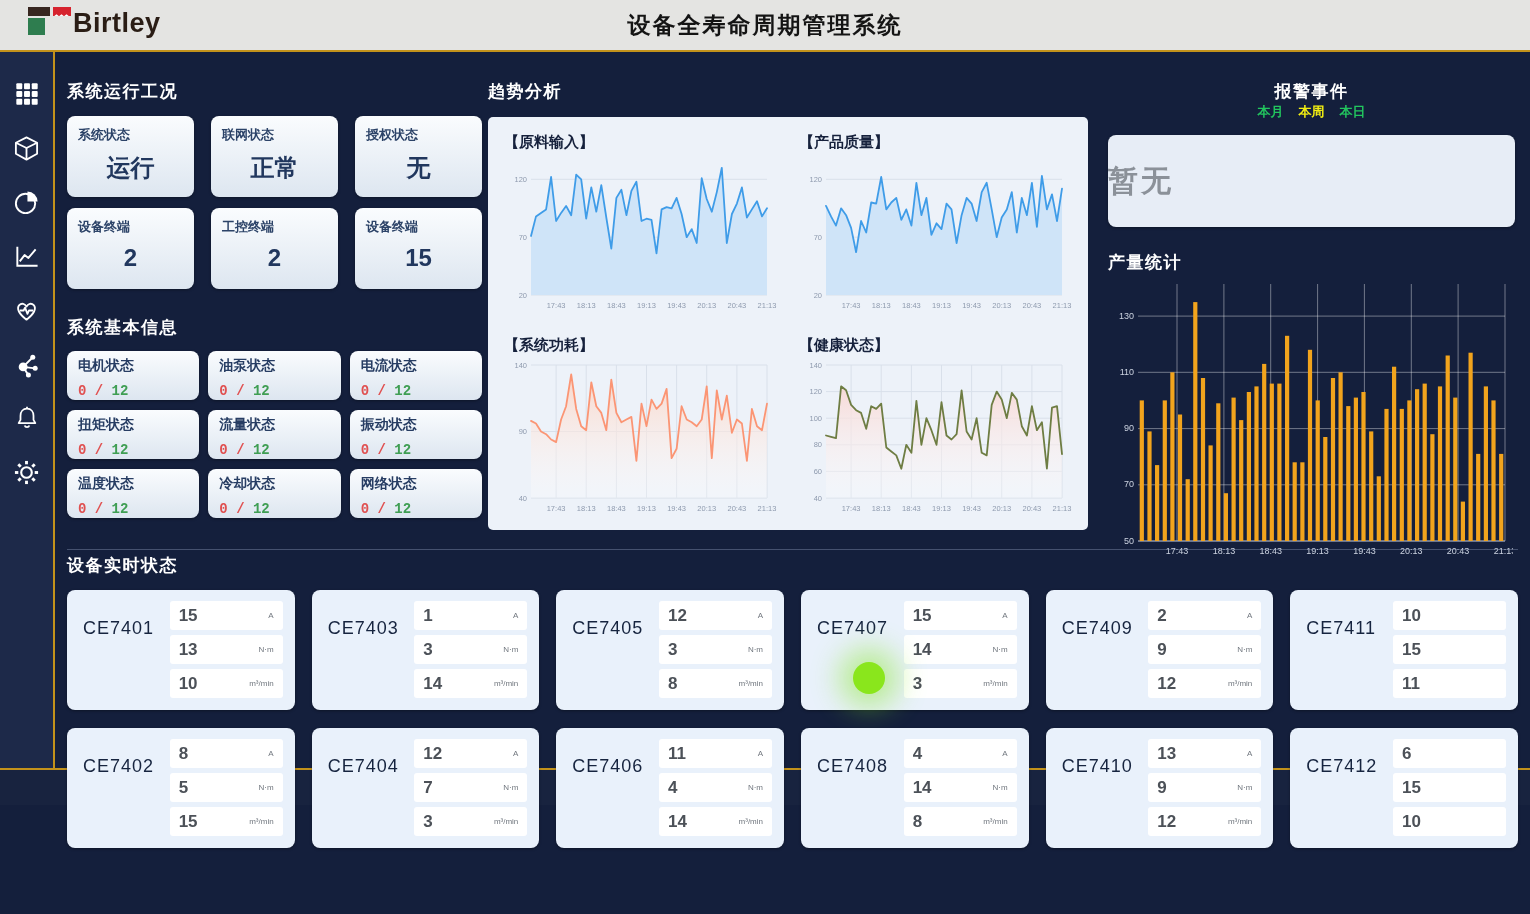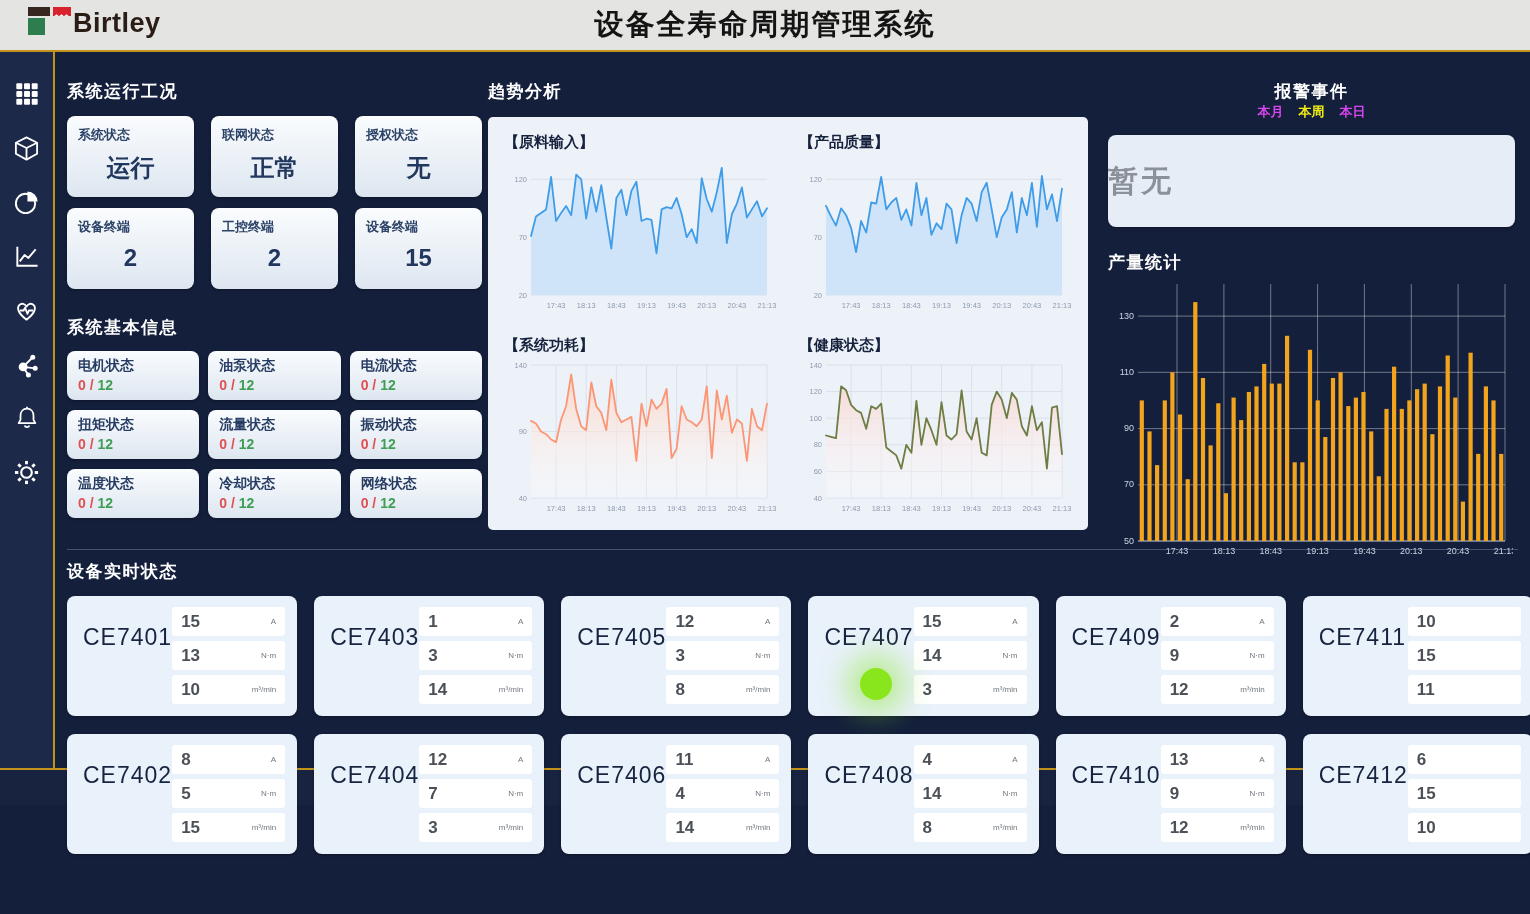--- a/index.html
+++ b/index.html
@@ -8,66 +8,66 @@
 
   
   .header { height:52px; background:#e4e4e2; border-bottom:2px solid #c3921b; display:flex; align-items:center; position:relative; }
   .logo { position:absolute; left:28px; top:7px; display:flex; align-items:flex-end;text-align:center; }
   .logo-blocks { display:flex; flex-direction:column; margin-right:2px; }
   .lb-row { display:flex; gap:3px; }
   .lb-dark { width:22px; height:9px; background:#372620; }
   .lb-red { width:18px; height:9px; background:#d6232e; position:relative; overflow:hidden; }
   .lb-green { width:17px; height:17px; background:#2e7d4f; margin-top:2px; }
   .logo-text { font-size:27px; font-weight:700; color:#2a1d15; letter-spacing:.5px; line-height:.85; }
-  .page-title { position:absolute; left:50%; transform:translateX(-50%); font-size:29px; font-weight:700; color:#141414; letter-spacing:2px; }
+  .page-title { position:absolute; left:50%; transform:translateX(-50%); font-size:23px; font-weight:700; color:#141414; letter-spacing:2px; }
 
   
   .frame { display:flex; height:718px; border-bottom:2px solid #c3921b; }
   .sidebar { width:55px; background:#1d2949; border-right:2px solid #c3921b; display:flex; flex-direction:column; align-items:center; padding-top:28px; gap:26px; flex:none; }
   .side-icon { width:28px; height:28px; display:flex; align-items:center; justify-content:center; cursor:pointer; }
   .main { flex:1; position:relative; background:#141f3c; }
 
   h2.sec-title { font-size:17px; color:#ffffff; font-weight:700; letter-spacing:1.5px; }
 
   
   .col-left { position:absolute; left:12px; top:28px; width:415px; }
   .status-grid { margin-top:13px; display:grid; grid-template-columns:repeat(3,1fr); gap:11px 17px; }
   .status-card { height:81px; border-radius:8px; background:linear-gradient(180deg,#fafcfe,#dde6f0); padding:10px 11px; box-shadow:0 1px 3px rgba(0,0,0,.35); }
   .s-lbl { font-size:13px; font-weight:700; color:#2c4368; }
   .s-val { font-size:24px; font-weight:700; color:#21375e; text-align:center; margin-top:8px; }
   .info-title { margin-top:27px; }
   .info-grid { margin-top:12px; display:grid; grid-template-columns:repeat(3,1fr); gap:10px 9px; }
   .info-card { height:49px; border-radius:8px; background:linear-gradient(180deg,#fafcfe,#dde6f0); padding:6px 11px; box-shadow:0 1px 3px rgba(0,0,0,.35); }
   .i-lbl { font-size:14px; font-weight:700; color:#273d63; }
-  .i-cnt { font-size:14px; font-weight:700; margin-top:2px; }
+  .i-cnt { font-size:14px; font-weight:700; margin-top:8px;font-family:Liberation Mono, monospace; }
   .i-alarm { color:#e05050; }
   .i-total { color:#3f9e53; }
 
   
   .col-mid { position:absolute; left:433px; top:28px; width:600px; }
   .trend-panel { margin-top:14px; height:413px; background:#edf2f9; border-radius:5px; padding:8px 16px 4px; display:grid; grid-template-columns:1fr 1fr; gap:4px 22px; }
   .mini-title { font-size:15px; font-weight:700; color:#16213c; margin:8px 0 2px; }
   .chart-box { height:158px; }
 
   
   .col-right { position:absolute; left:1053px; top:28px; width:407px; }
   .alarm-head { display:flex; justify-content:space-between; align-items:center;flex-direction:column; }
   .tabs { display:flex; gap:15px; }
-  .tab { font-size:13px; font-weight:700; color:#d946ef; cursor:pointer; }
+  .tab { font-size:13px; font-weight:700; color:#22c55e; cursor:pointer; }
   .tab.active { color:#f2ee12; }
   .alarm-card { margin-top:14px; height:92px; background:#e7edf6; border-radius:8px; display:flex; align-items:center; justify-content:flex-start; box-shadow:0 1px 3px rgba(0,0,0,.35); }
   .alarm-empty { font-size:30px; font-weight:700; color:#8b9199; letter-spacing:3px; }
   .prod-title { margin-top:24px; }
   .prod-chart { margin-top:6px; height:278px; width:405px; }
 
   
-  .devices { position:absolute; left:12px; right:12px; top:497px; border-top:1px solid rgba(160,175,205,.35); padding-top:10px; }
+  .devices { position:absolute; left:12px; right:12px; top:497px; border-top:1px solid rgba(160,175,205,.35); padding-top:4px; }
   .device-grid { margin-top:13px; display:grid; grid-template-columns:repeat(6,1fr); gap:18px 17px; }
   .device-card { height:120px; background:#e9f1fb; border-radius:8px; position:relative; padding:11px 12px 11px 16px; display:flex; cursor:pointer; box-shadow:0 1px 3px rgba(0,0,0,.35); }
-  .device-name { font-size:23px; font-weight:500; color:#16243f; margin-top:17px; flex:1; letter-spacing:1px; }
+  .device-name { font-size:18px; font-weight:500; color:#16243f; margin-top:17px; flex:1; letter-spacing:1px; }
   .metrics { width:113px; display:flex; flex-direction:column; gap:5px; flex:none; }
   .metric { background:#ffffff; border-radius:3px; height:29px; display:flex; align-items:center; justify-content:space-between; padding:0 9px; }
   .m-val { font-size:17px; font-weight:700; color:#4c5158; }
   .m-unit { font-size:8px; color:#71777f; }
   .indicator { position:absolute; left:52px; top:72px; width:32px; height:32px; border-radius:50%;
     background:#8ae61c; box-shadow:0 0 28px 14px rgba(130,230,30,.45); }
 
   .footer { height:35px; background:#18233f; }
 </style>
 </head>

